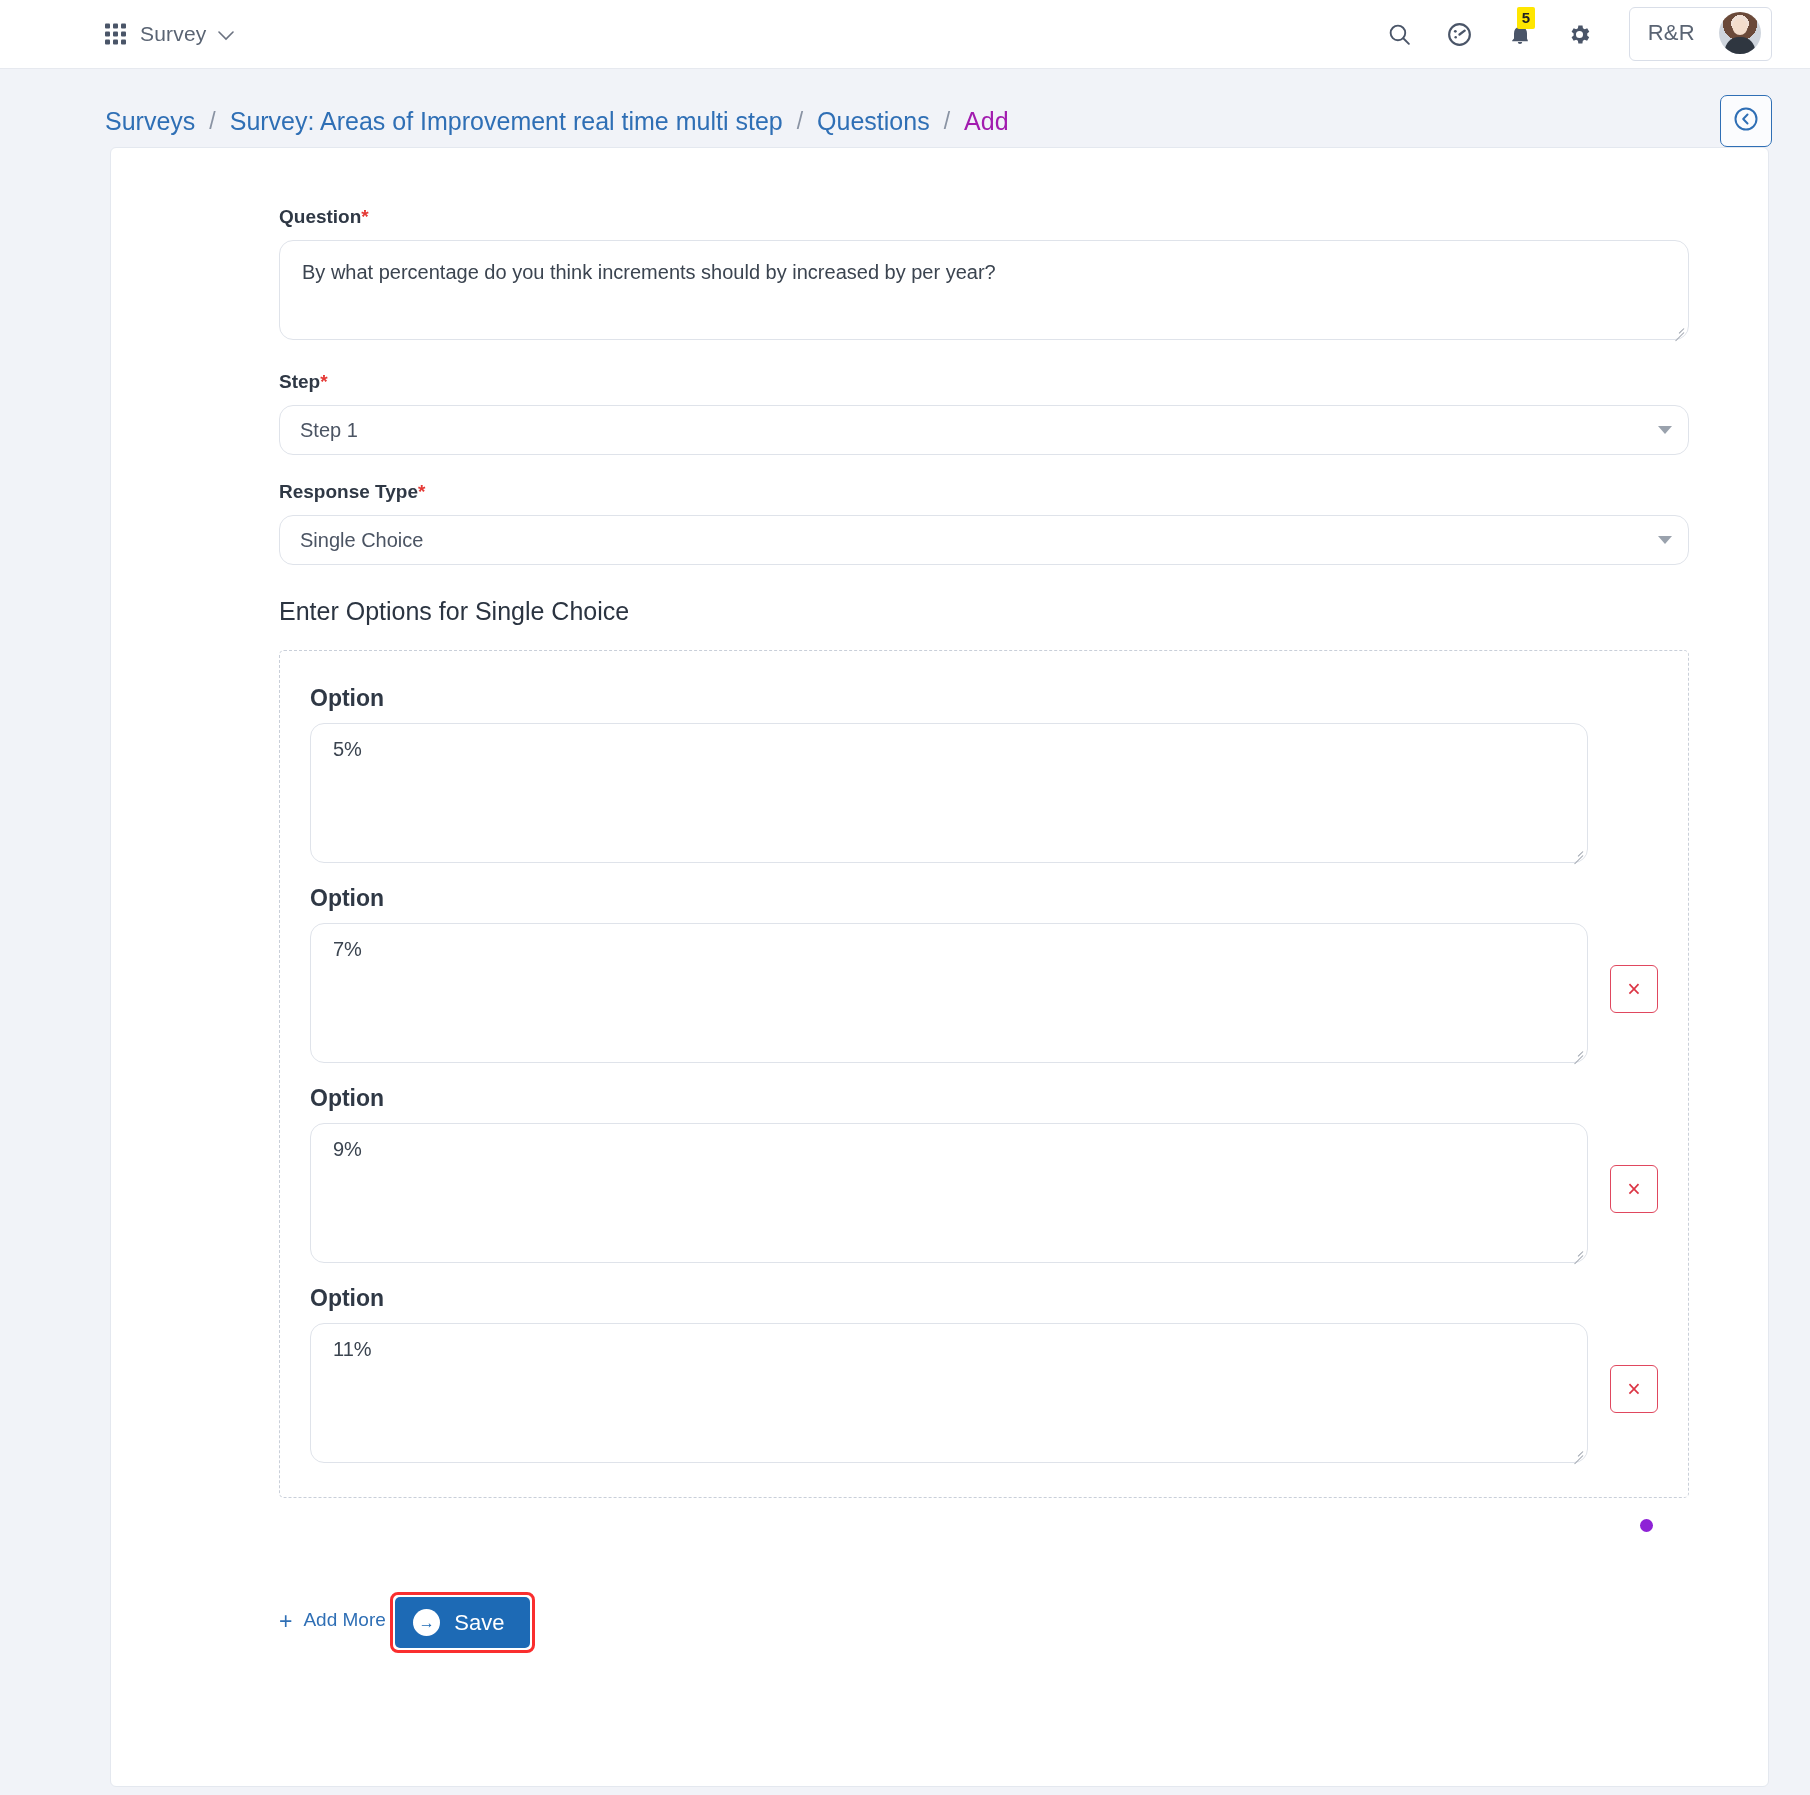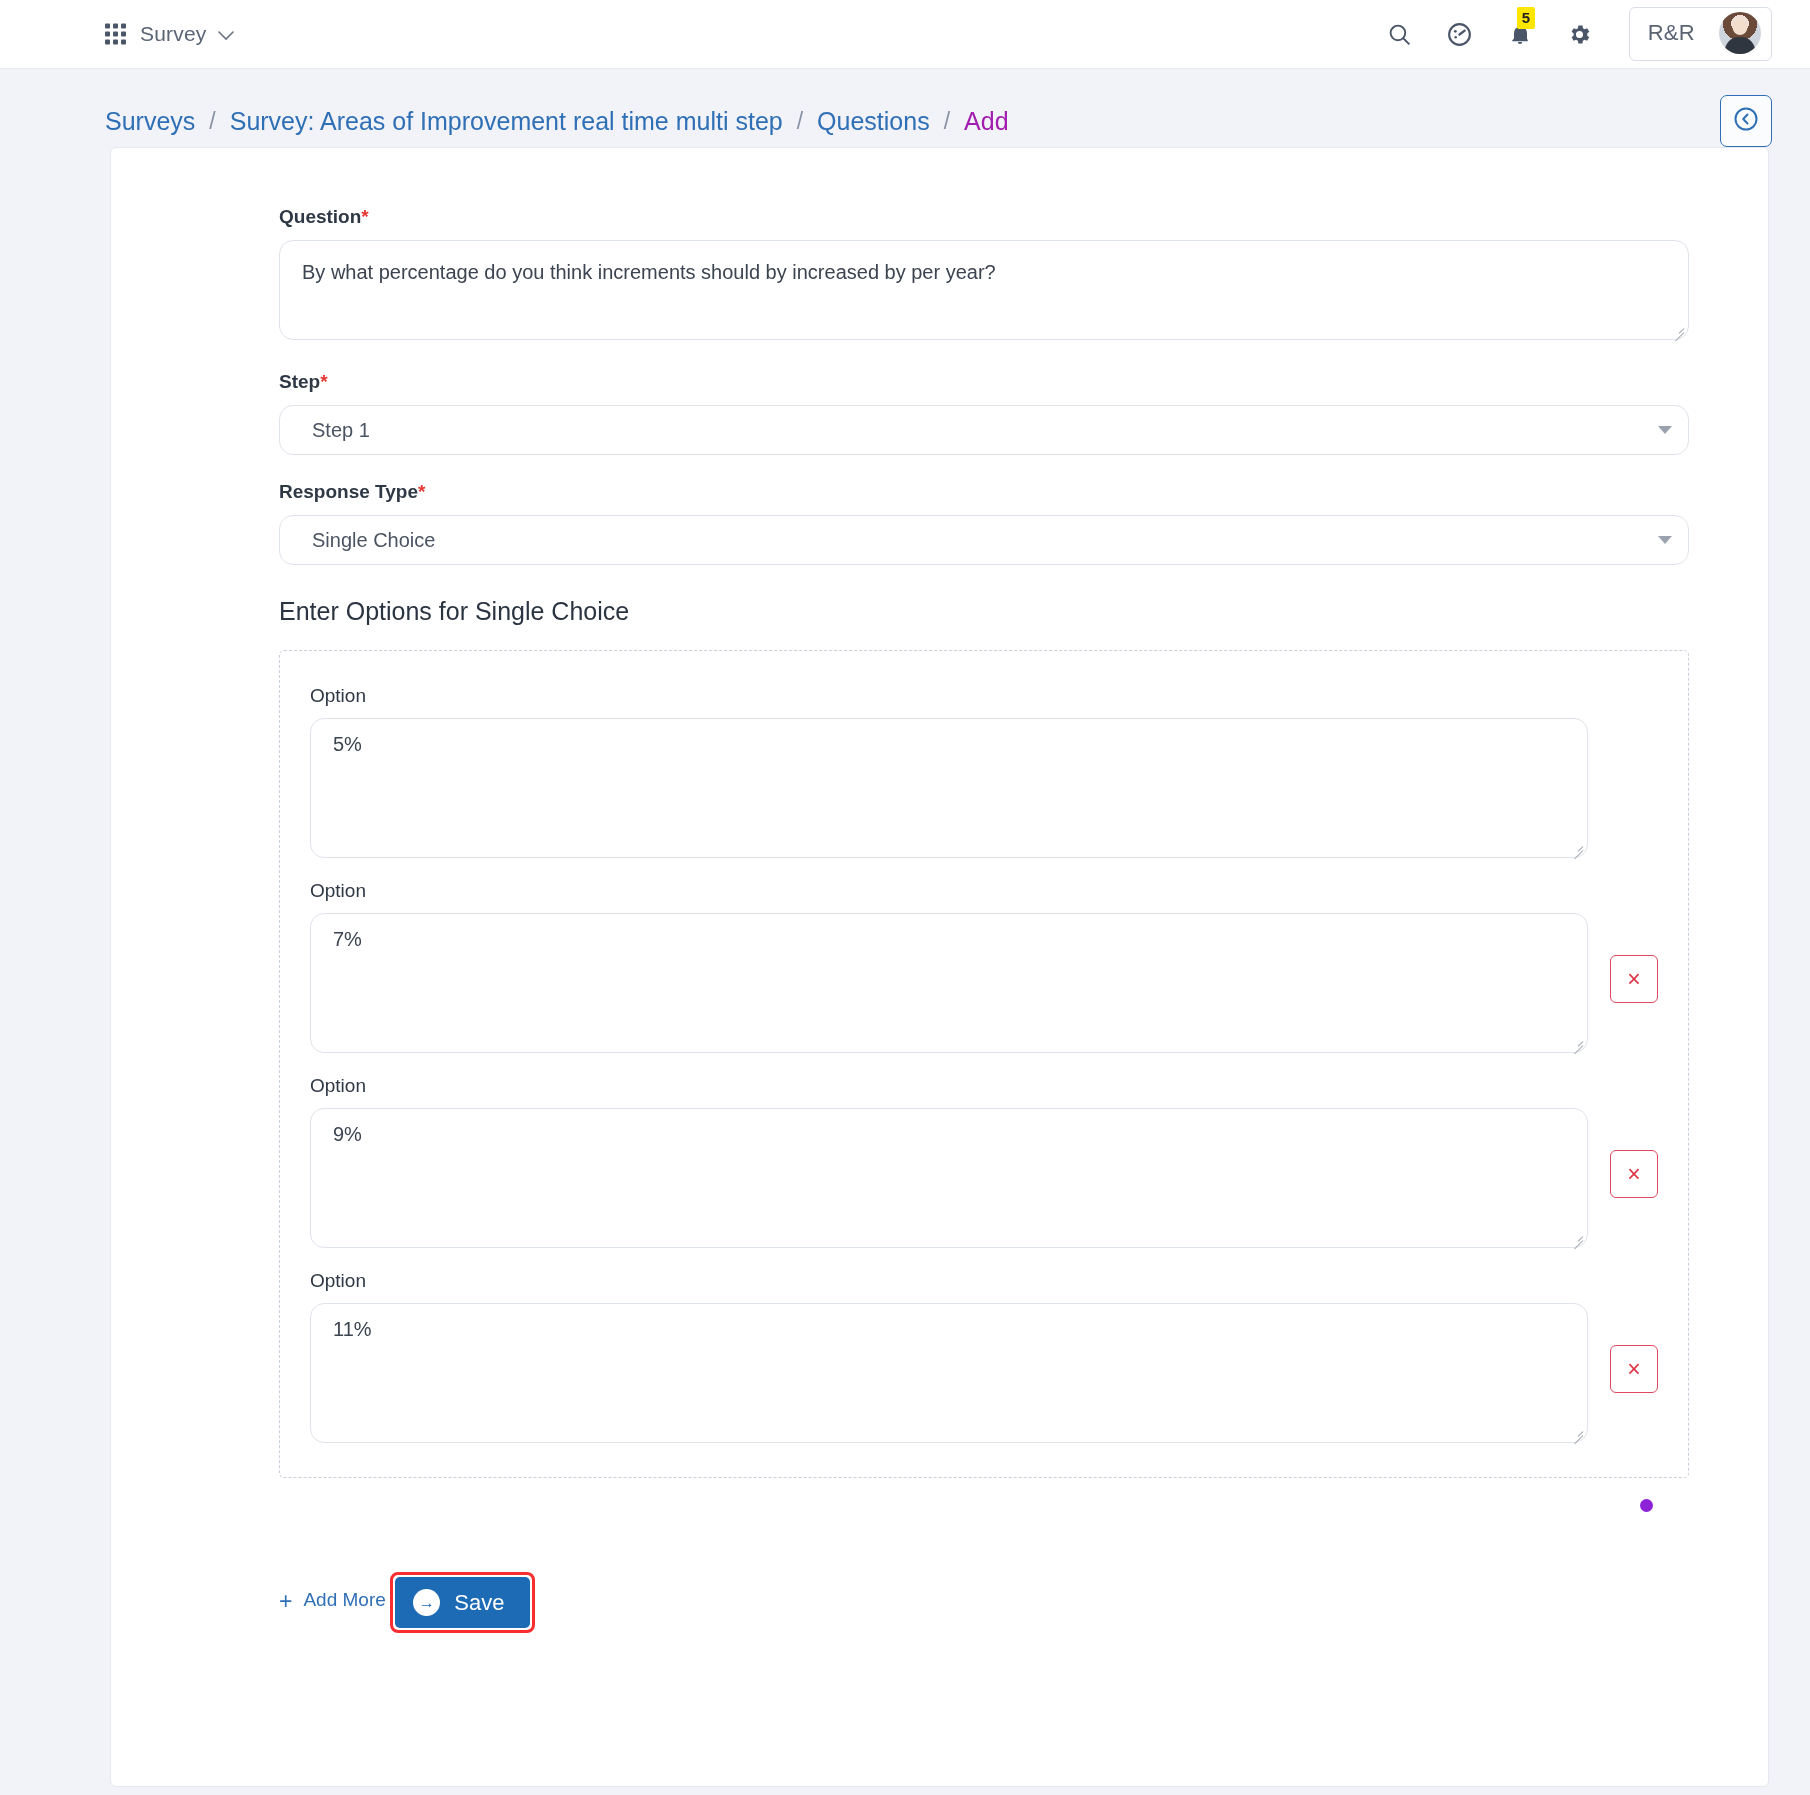--- a/index.html
+++ b/index.html
@@ -188,21 +188,21 @@
     transform-origin: right center;
     transform: rotate(-45deg);
   }
   .resize-grip::before { bottom: 3px; width: 12px; }
   .resize-grip::after  { bottom: 7px; width: 7px; }
 
   .selectbox {
     height: 50px;
     display: flex;
     align-items: center;
-    padding: 0 32px;
+    padding: 0 20px;
     position: relative;
     cursor: pointer;
     color: #4b5463;
   }
   .sel-arrow {
     position: absolute;
     right: 16px; top: 50%;
     transform: translateY(-50%);
     width: 0; height: 0;
     border-left: 7px solid transparent;
@@ -219,22 +219,22 @@
   }
 
   .options-box {
     border: 1px dashed #c9cfd9;
     border-radius: 5px;
     padding: 34px 30px 34px 30px;
   }
   .opt-row { display: flex; align-items: flex-start; gap: 22px; }
   .opt-main { flex: 1 1 auto; min-width: 0; }
   .opt-label {
-    font-size: 19px;
-    font-weight: 400;
+    font-size: 23px;
+    font-weight: 700;
     color: #2f3845;
     margin-bottom: 11px;
     display: block;
   }
   .opt-ta {
     height: 140px;
     padding: 14px 22px;
     resize: none;
     display: block;
   }

